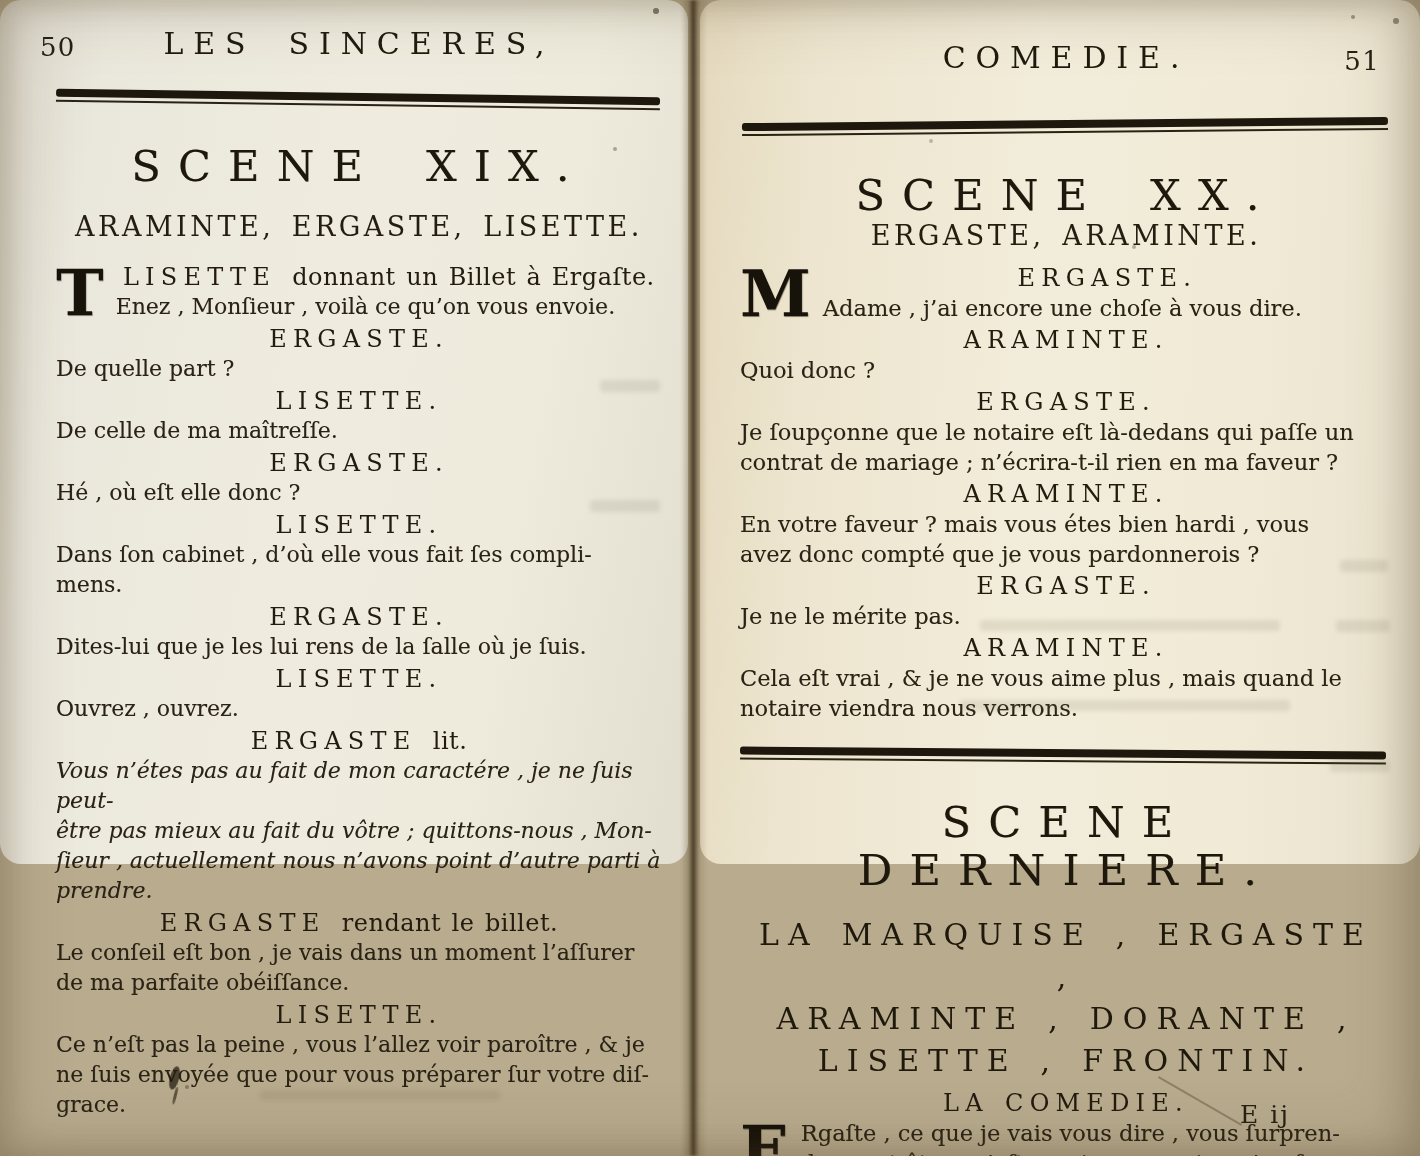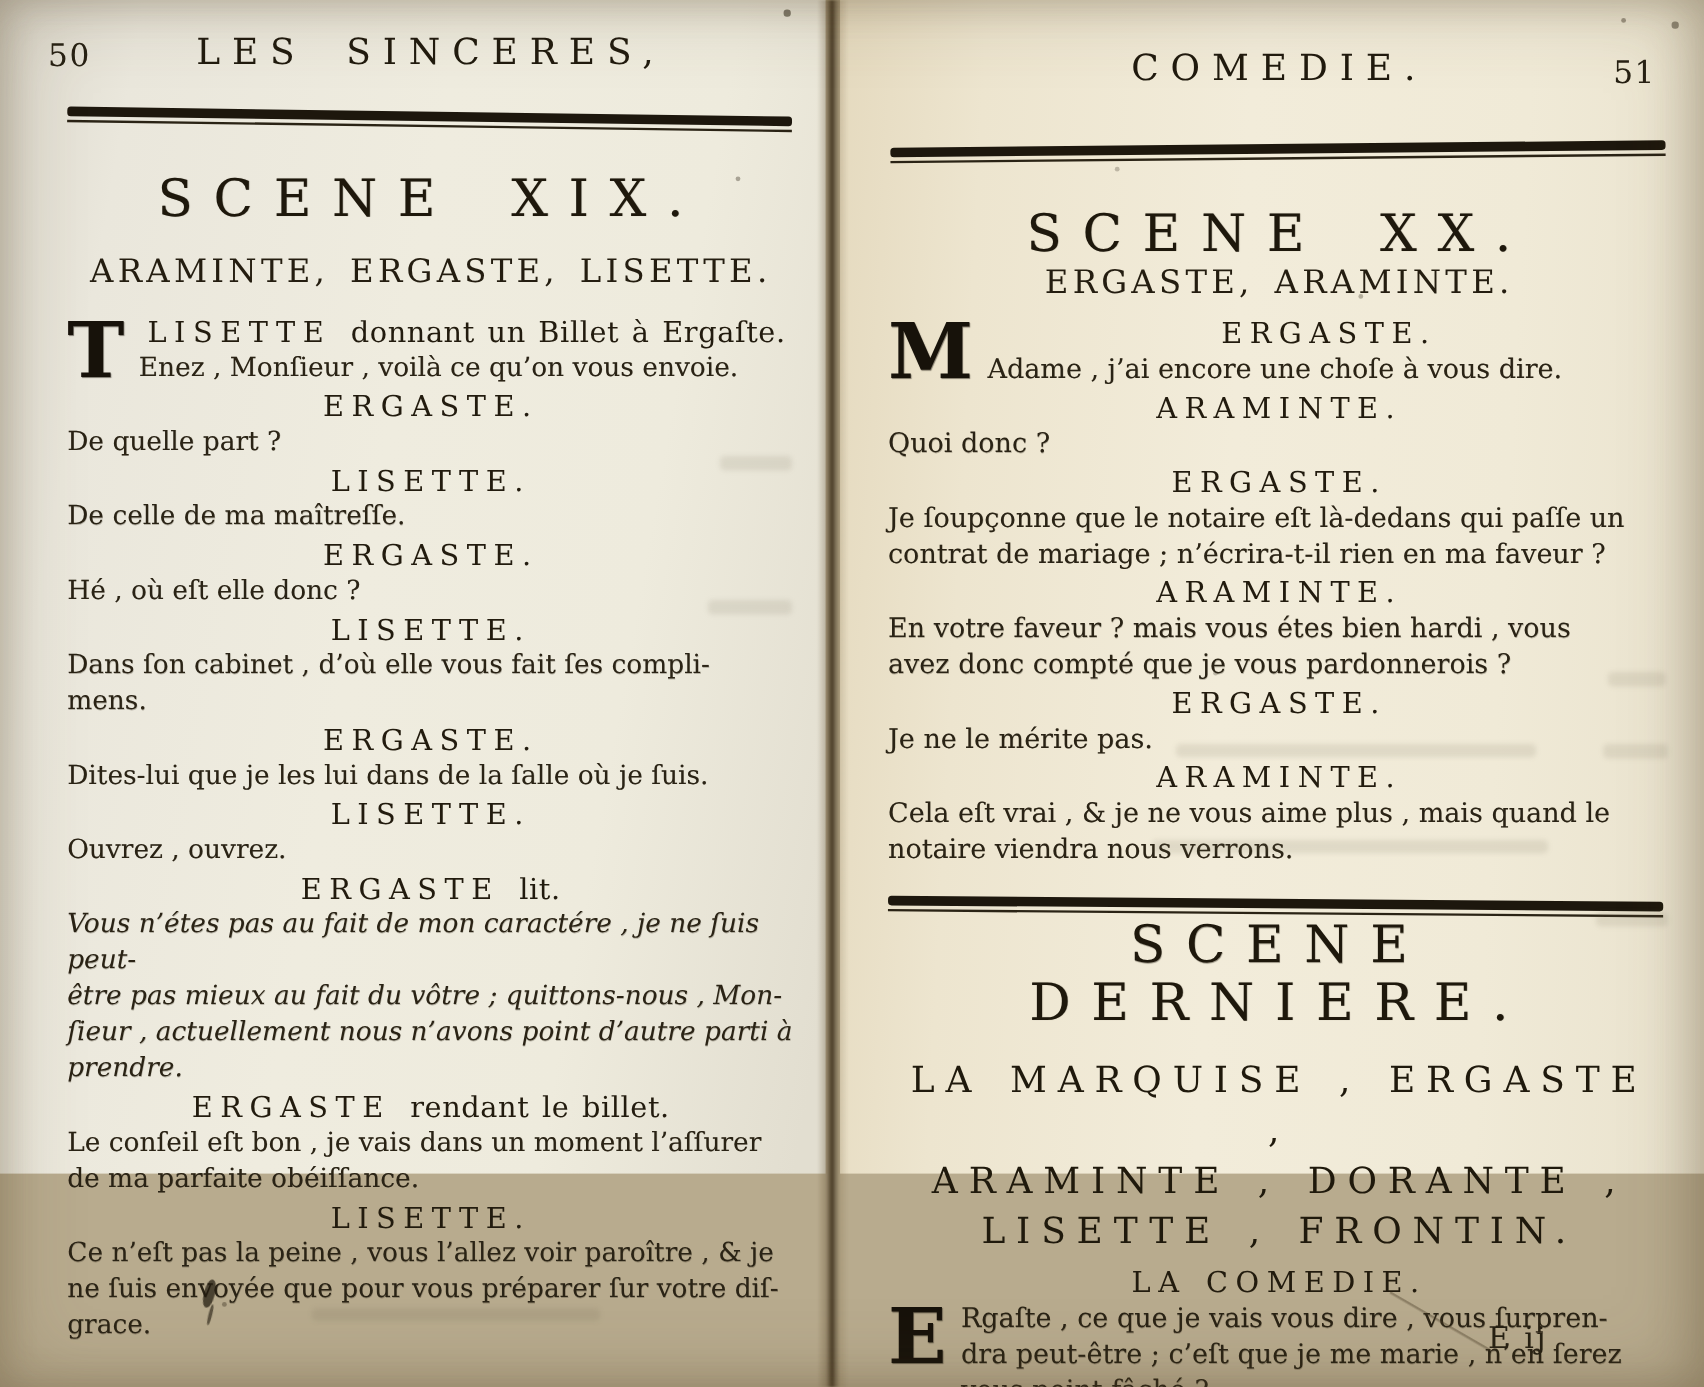--- a/index.html
+++ b/index.html
@@ -2,21 +2,21 @@
 <html><head>
 <meta charset="utf-8">
 <style>
   html,body{margin:0;padding:0;}
   body{width:1420px;height:1156px;overflow:hidden;background:#b8ab8e;}
   .book{
     position:relative;width:1420px;height:1156px;
     font-family:"DejaVu Serif","Liberation Serif",serif;
     color:#262013;overflow:hidden;
   }
-  .page{position:absolute;top:0;height:978px;box-sizing:border-box;}
+  .page{position:absolute;top:0;height:864px;box-sizing:border-box;border-radius:21px;}
   .page-left{
     left:0;width:688px;
     background:linear-gradient(100deg,#ddd9cd 0%,#eae7dc 14%,#efecdf 45%,#eeebdd 72%,#e2ded0 97%);
     padding:26px 26px 0 56px;
   }
   .page-right{
     left:700px;width:720px;
     background:linear-gradient(93deg,#e5dabf 0%,#ede5cf 16%,#f2ecda 45%,#f0ead7 75%,#e9e2cd 100%);
     padding:40px 28px 0 40px;
   }
@@ -38,21 +38,21 @@
   .rule-l1{margin:27px 2px 0 0;transform:rotate(.8deg);}
   .rule-r1{margin:40px 4px 0 2px;transform:rotate(-.55deg);}
   .rule-r2{margin:26px 6px 0 0;transform:rotate(.45deg);}
   .scene-title{
     text-align:center;font-size:43px;line-height:48px;
     letter-spacing:.40em;word-spacing:.35em;color:#1e180c;
     text-shadow:.4px .4px .6px rgba(30,24,12,.4);
   }
   .st-l{margin-top:34px;}
   .st-r{margin-top:36px;}
-  .st-r2{}
+  .st-r2{margin-top:34px;}
   .scene-chars{
     text-align:center;font-size:27px;line-height:34px;
     letter-spacing:.13em;word-spacing:.2em;color:#241d10;
   }
   .sc-l{margin-top:20px;}
   .sc-r{}
   .speaker{
     text-align:center;font-size:24px;line-height:30px;
     letter-spacing:.26em;word-spacing:.1em;margin-top:2px;color:#221b0e;
   }
@@ -142,21 +142,21 @@
     <div class="body">De celle de ma maîtreſſe.</div>
 
     <div class="speaker">ERGASTE.</div>
     <div class="body">Hé , où eſt elle donc ?</div>
 
     <div class="speaker">LISETTE.</div>
     <div class="body">Dans ſon cabinet , d’où elle vous fait ſes compli-
 mens.</div>
 
     <div class="speaker">ERGASTE.</div>
-    <div class="body">Dites-lui que je les lui dans de la ſalle où je ſuis.</div>
+    <div class="body">Dites-lui que je les lui rens de la ſalle où je ſuis.</div>
 
     <div class="speaker">LISETTE.</div>
     <div class="body">Ouvrez , ouvrez.</div>
 
     <div class="speaker">
       <span>ERGASTE</span>
       <span class="direction">lit.</span>
     </div>
     <div class="body italic">Vous n’étes pas au fait de mon caractére , je ne ſuis peut-
 être pas mieux au fait du vôtre ; quittons-nous , Mon-

